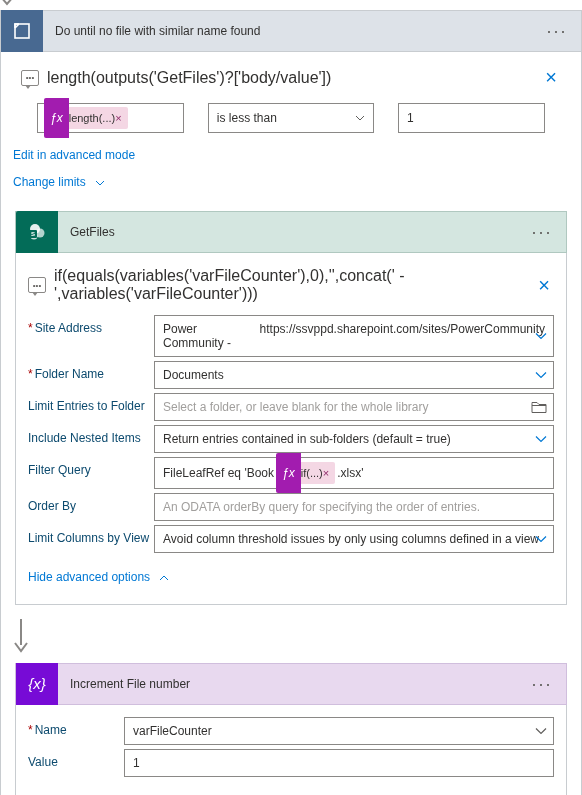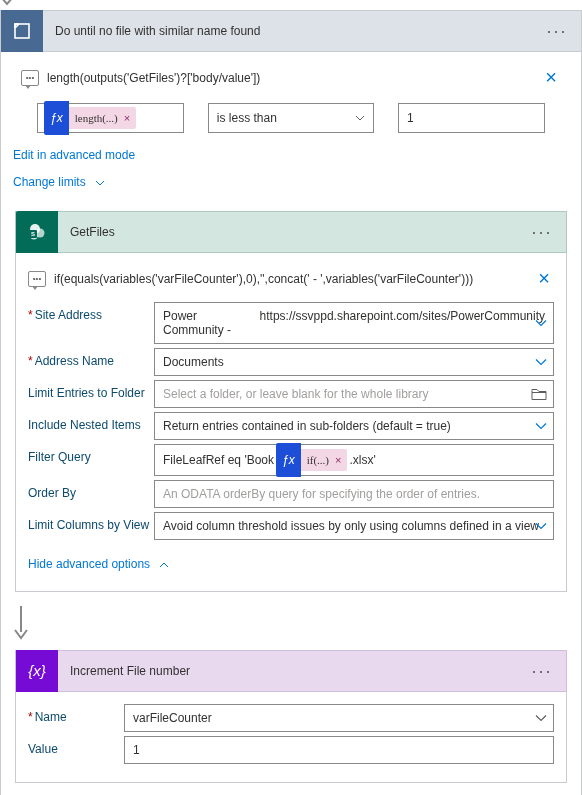--- a/index.html
+++ b/index.html
@@ -9,30 +9,30 @@
   .card-header { display: flex; align-items: center; height: 42px; padding: 0 10px 0 0; }
   .card-header .icon-box { width: 42px; height: 42px; display: flex; align-items: center; justify-content: center; color: #fff; }
   .card-header .title { flex: 1; padding-left: 12px; font-size: 12px; }
   .card-header .dots { color: #605e5c; font-size: 18px; letter-spacing: 1px; cursor: pointer; padding: 0 4px; }
   .loop-header { background: #dde2e8; border: 1px solid #c8ccd0; }
   .loop-header .icon-box { background: #486991; }
   .loop-body { border: 1px solid #c8ccd0; border-top: none; padding: 8px 12px 18px; }
   .expr-bar { display: flex; align-items: center; padding: 6px 8px; }
   .speech-icon { width: 18px; height: 16px; display: inline-flex; align-items: center; justify-content: center; border: 1px solid #8a8886; border-radius: 2px; font-size: 8px; color: #605e5c; margin-right: 8px; position: relative; flex-shrink: 0; }
   .speech-icon::after { content: ""; position: absolute; bottom: -4px; left: 3px; width: 0; height: 0; border-left: 3px solid transparent; border-right: 3px solid transparent; border-top: 4px solid #8a8886; }
-  .expr-text { flex: 1; font-size: 12px; color: #323130; }
+  .expr-text { flex: 1; font-size: 16px; color: #323130; }
   .close-x { color: #0078d4; font-size: 20px; cursor: pointer; padding: 0 4px; font-weight: 100; }
   .cond-row { display: flex; gap: 24px; padding: 8px 24px 8px 24px; align-items: center; }
   .cond-box { border: 1px solid #8a8886; height: 30px; display: flex; align-items: center; padding: 2px 6px; }
   .cond-box.left { width: 152px; }
   .cond-box.mid { width: 172px; justify-content: space-between; padding: 0 8px; color: #323130; font-size: 12px; }
   .cond-box.right { width: 152px; font-size: 12px; padding: 0 8px; }
   .fx-token { display: inline-flex; align-items: center; background: #f4d7e4; border-radius: 2px; height: 22px; font-size: 11px; }
-  .fx-token .fx { background: #1d4ed8; color: #fff; font-style: italic; padding: 0 6px; height: 34px; display: inline-flex; align-items: center; border-radius: 2px 0 0 2px; font-size: 12px; }
-  .fx-token .lbl { padding: 0 6px; color: #323130; font-family: Liberation Serif, serif; }
+  .fx-token .fx { background: #a21caf; color: #fff; font-style: italic; padding: 0 6px; height: 40px; display: inline-flex; align-items: center; border-radius: 2px 0 0 2px; font-size: 12px; }
+  .fx-token .lbl { padding: 0 0; color: #323130; }
   .fx-token .tx { color: #8f2e6b; padding: 0 6px 0 0; cursor: pointer; font-size: 11px; }
   .link { color: #0078d4; font-size: 12px; cursor: pointer; }
   .link-row { padding: 6px 0; }
   .chev { display: inline-block; margin-left: 6px; }
   .chev svg { vertical-align: middle; }
   
   .inner-card { margin: 16px 2px 0; }
   .gf-header { background: #d4e6e0; border: 1px solid #b0c8c0; }
   .gf-header .icon-box { background: #036c58; border-radius: 2px 0 0 0; }
   .gf-body { border: 1px solid #c8ccd0; border-top: none; padding: 6px 12px 14px; }
@@ -143,21 +143,21 @@
           <div class="line">https://ssvppd.sharepoint.com/sites/PowerCommunity</div>
           <span class="caret">
             <svg width="12" height="7" viewBox="0 0 12 7">
                 <path d="M1 1 L6 6 L11 1" fill="none" stroke="#0078d4" stroke-width="1.2"></path>
               </svg>
           </span>
         </div>
       </div>
 
       <div class="form-row">
-        <label class="req">Address Name</label>
+        <label class="req">Folder Name</label>
         <div class="field">
           <span>Documents</span>
           <span class="caret">
             <svg width="12" height="7" viewBox="0 0 12 7">
                 <path d="M1 1 L6 6 L11 1" fill="none" stroke="#0078d4" stroke-width="1.2"></path>
               </svg>
           </span>
         </div>
       </div>
 

